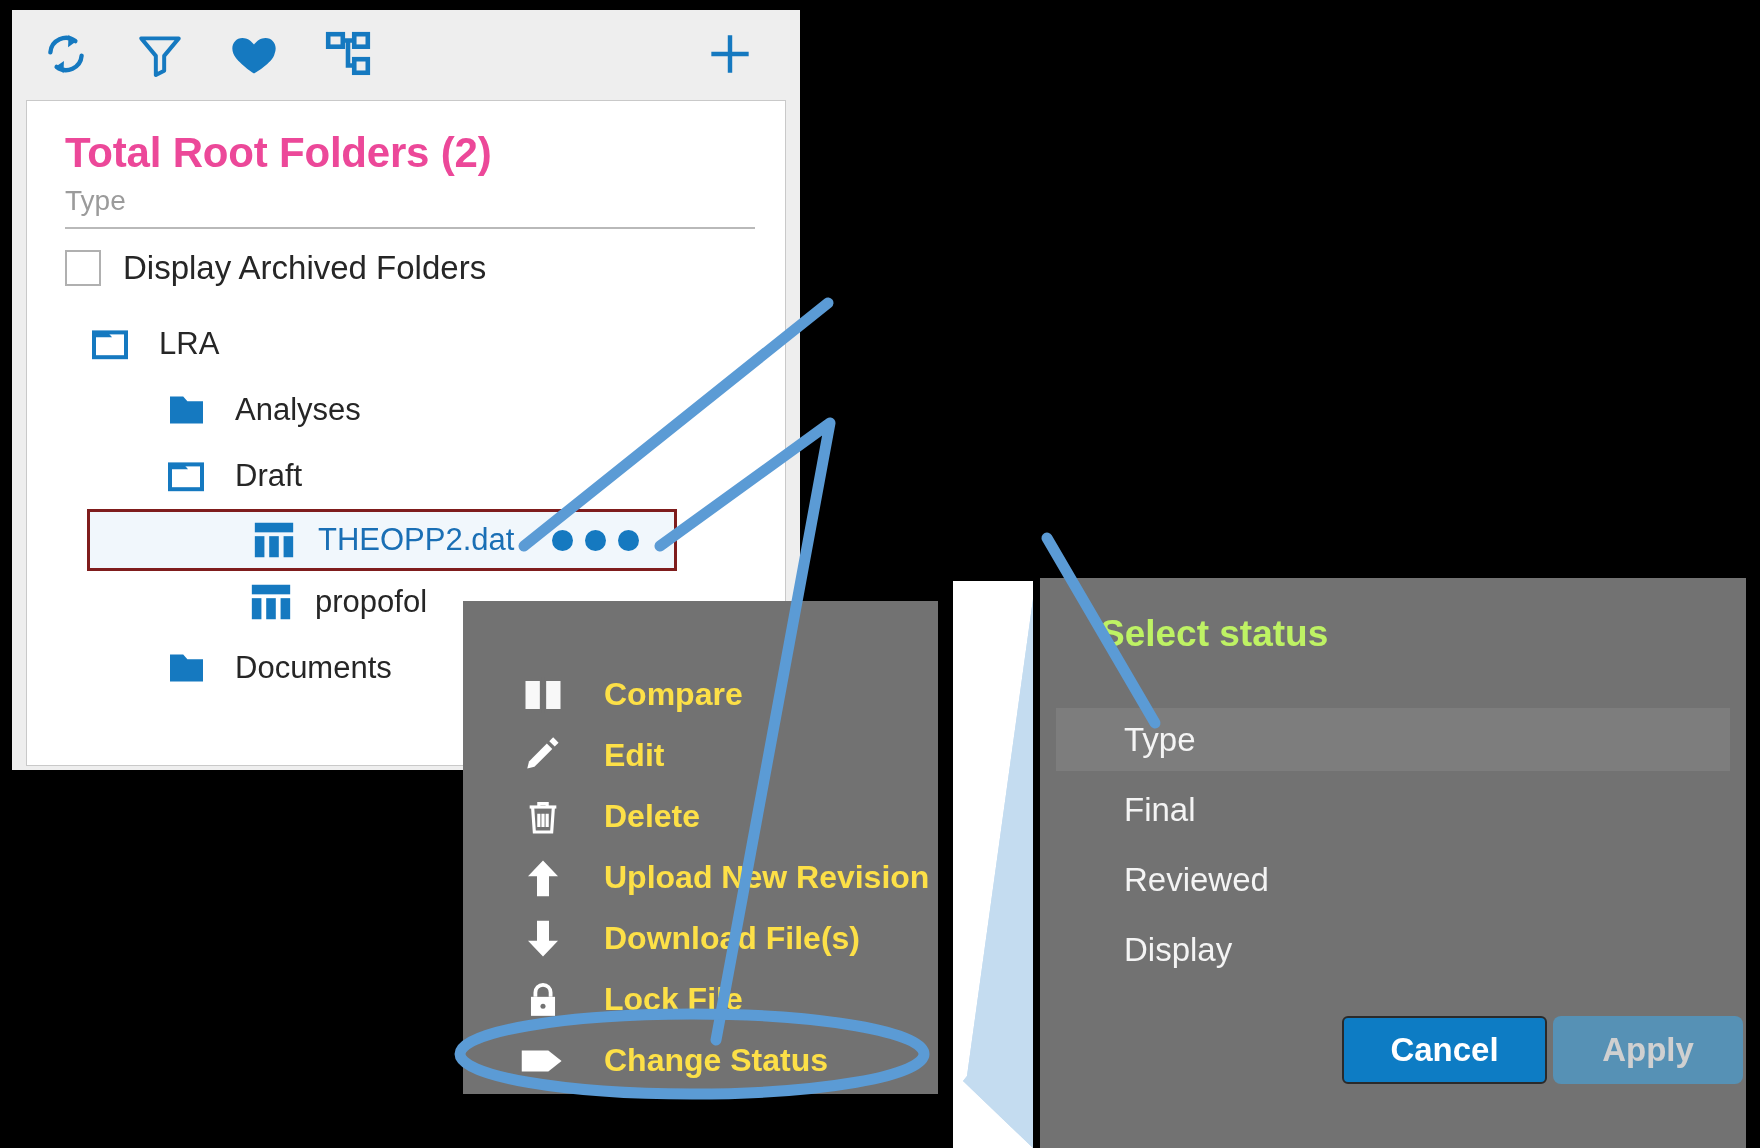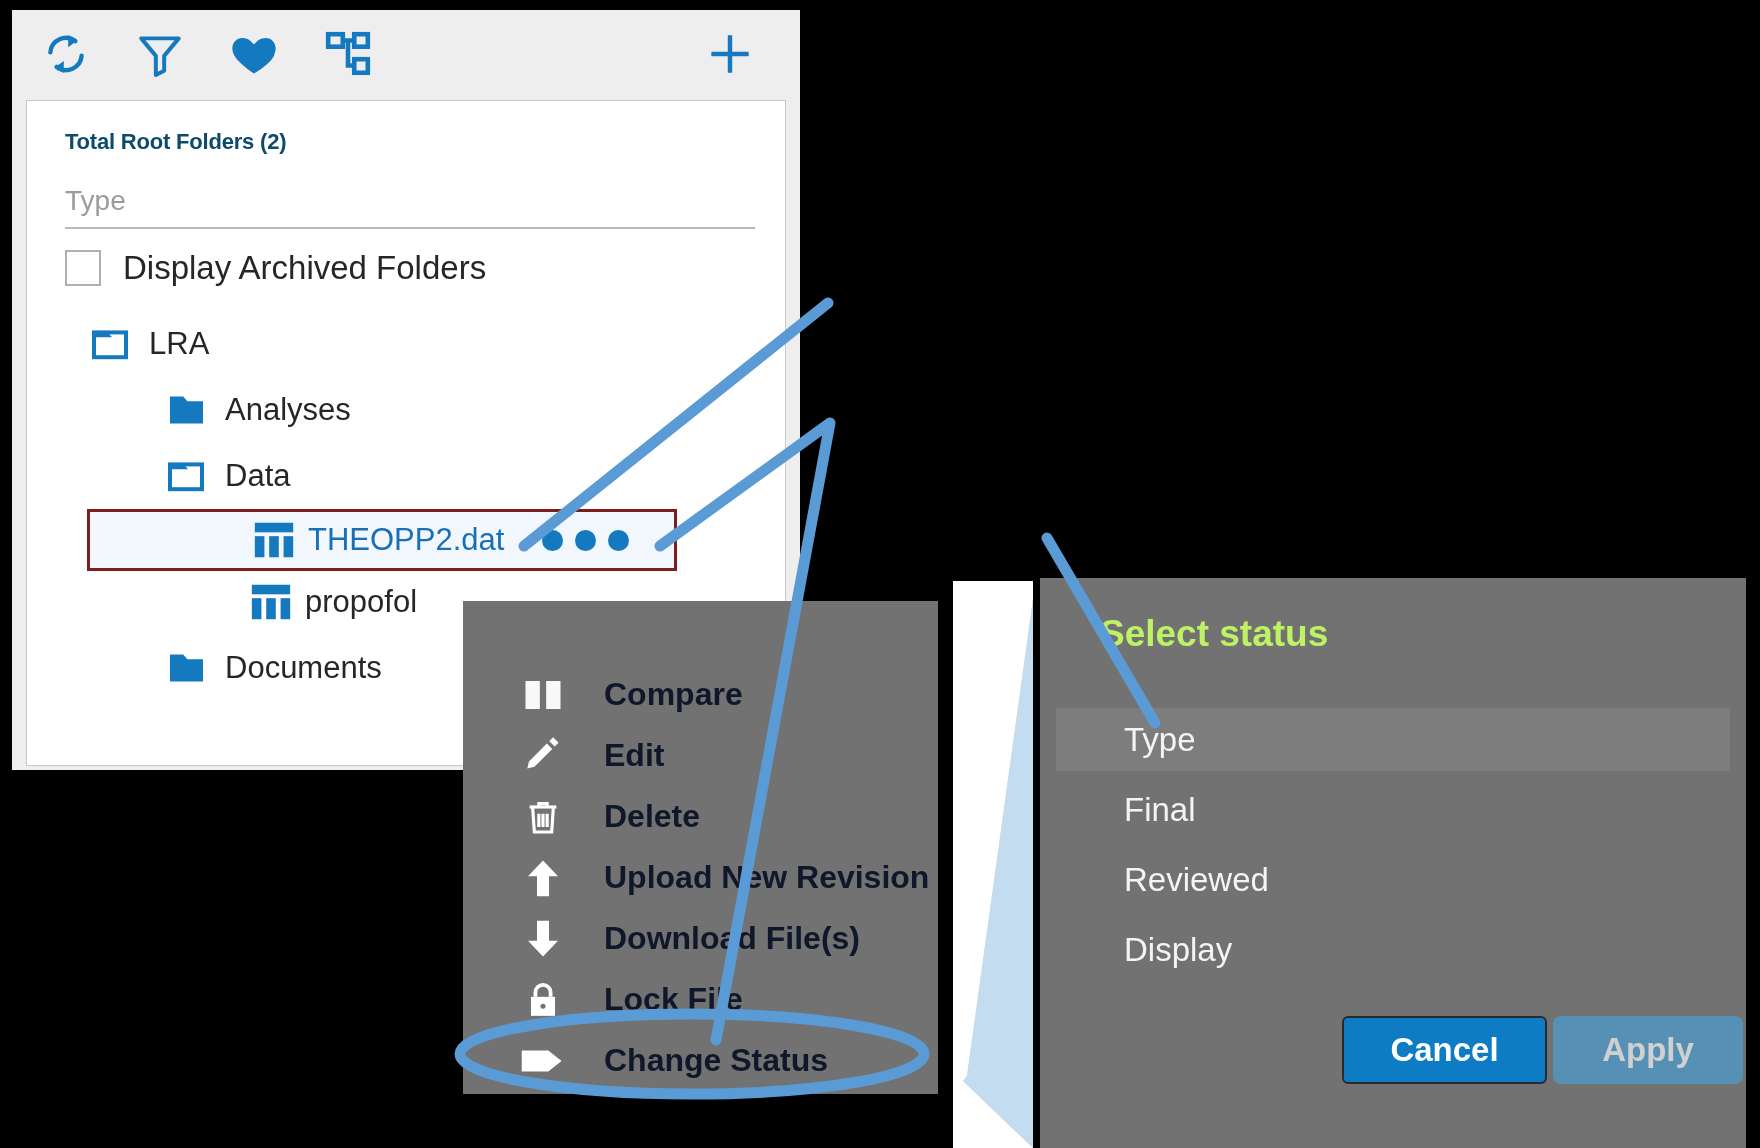--- a/index.html
+++ b/index.html
@@ -61,23 +61,23 @@
     height: 666px;
     background: #ffffff;
     border: 1px solid #c9c9c9;
     box-sizing: border-box;
     overflow: hidden;
   }
 
   #root-title {
     position: absolute;
     left: 38px; top: 28px;
-    font-size: 22px;
+    font-size: 42px;
     font-weight: bold;
-    color: #0c4a6e;
+    color: #ec4899;
     letter-spacing: -0.2px;
   }
   #type-label {
     position: absolute;
     left: 38px; top: 84px;
     font-size: 28px;
     color: #9b9b9b;
   }
   #type-rule {
     position: absolute;
@@ -107,21 +107,21 @@
 
   .tree-row {
     position: absolute;
     display: flex;
     align-items: center;
     height: 54px;
   }
   .tree-row .label {
     font-size: 31px;
     color: #262626;
-    margin-left: 8px;
+    margin-left: 18px;
     white-space: nowrap;
   }
   .tree-row .ficon, .tree-row .dicon {
     width: 52px; height: 42px;
     display: flex; align-items: center; justify-content: center;
     flex: 0 0 auto;
   }
 
   #row-lra       { left: 62px;  top: 216px; }
   #row-analyses  { left: 138px; top: 282px; }
@@ -168,21 +168,21 @@
   .cm-item .cm-icon {
     width: 46px; height: 46px;
     display: flex; align-items: center; justify-content: center;
     flex: 0 0 auto;
     color: #ffffff;
   }
   .cm-item .cm-label {
     margin-left: 38px;
     font-size: 32px;
     font-weight: bold;
-    color: #0f172a;
+    color: #fde047;
     white-space: nowrap;
   }
   #cm-list { padding-top: 63px; }
 
   
   #status-dialog {
     position: absolute;
     left: 1040px; top: 578px;
     width: 706px;
     height: 570px;
@@ -325,21 +325,21 @@
         <span class="label">Analyses</span>
       </div>
 
       <div class="tree-row" id="row-data">
         <span class="ficon">
           <svg width="48" height="40" viewBox="0 0 24 20" fill="none" stroke="#1579c0" stroke-width="2">
             <path d="M1.5 4.2h7l2 2.4h-9z" fill="#1579c0" stroke="none"></path>
             <rect x="1.5" y="4.2" width="16" height="12.4"></rect>
           </svg>
         </span>
-        <span class="label">Data</span>
+        <span class="label">Draft</span>
       </div>
 
       <div class="tree-row" id="row-theopp">
         <span class="dicon">
           <svg width="46" height="46" viewBox="0 0 24 24" fill="#1579c0">
             <rect x="2" y="3" width="20" height="5"></rect>
             <rect x="2" y="10" width="5" height="11"></rect>
             <rect x="9.5" y="10" width="5" height="11"></rect>
             <rect x="17" y="10" width="5" height="11"></rect>
           </svg>

